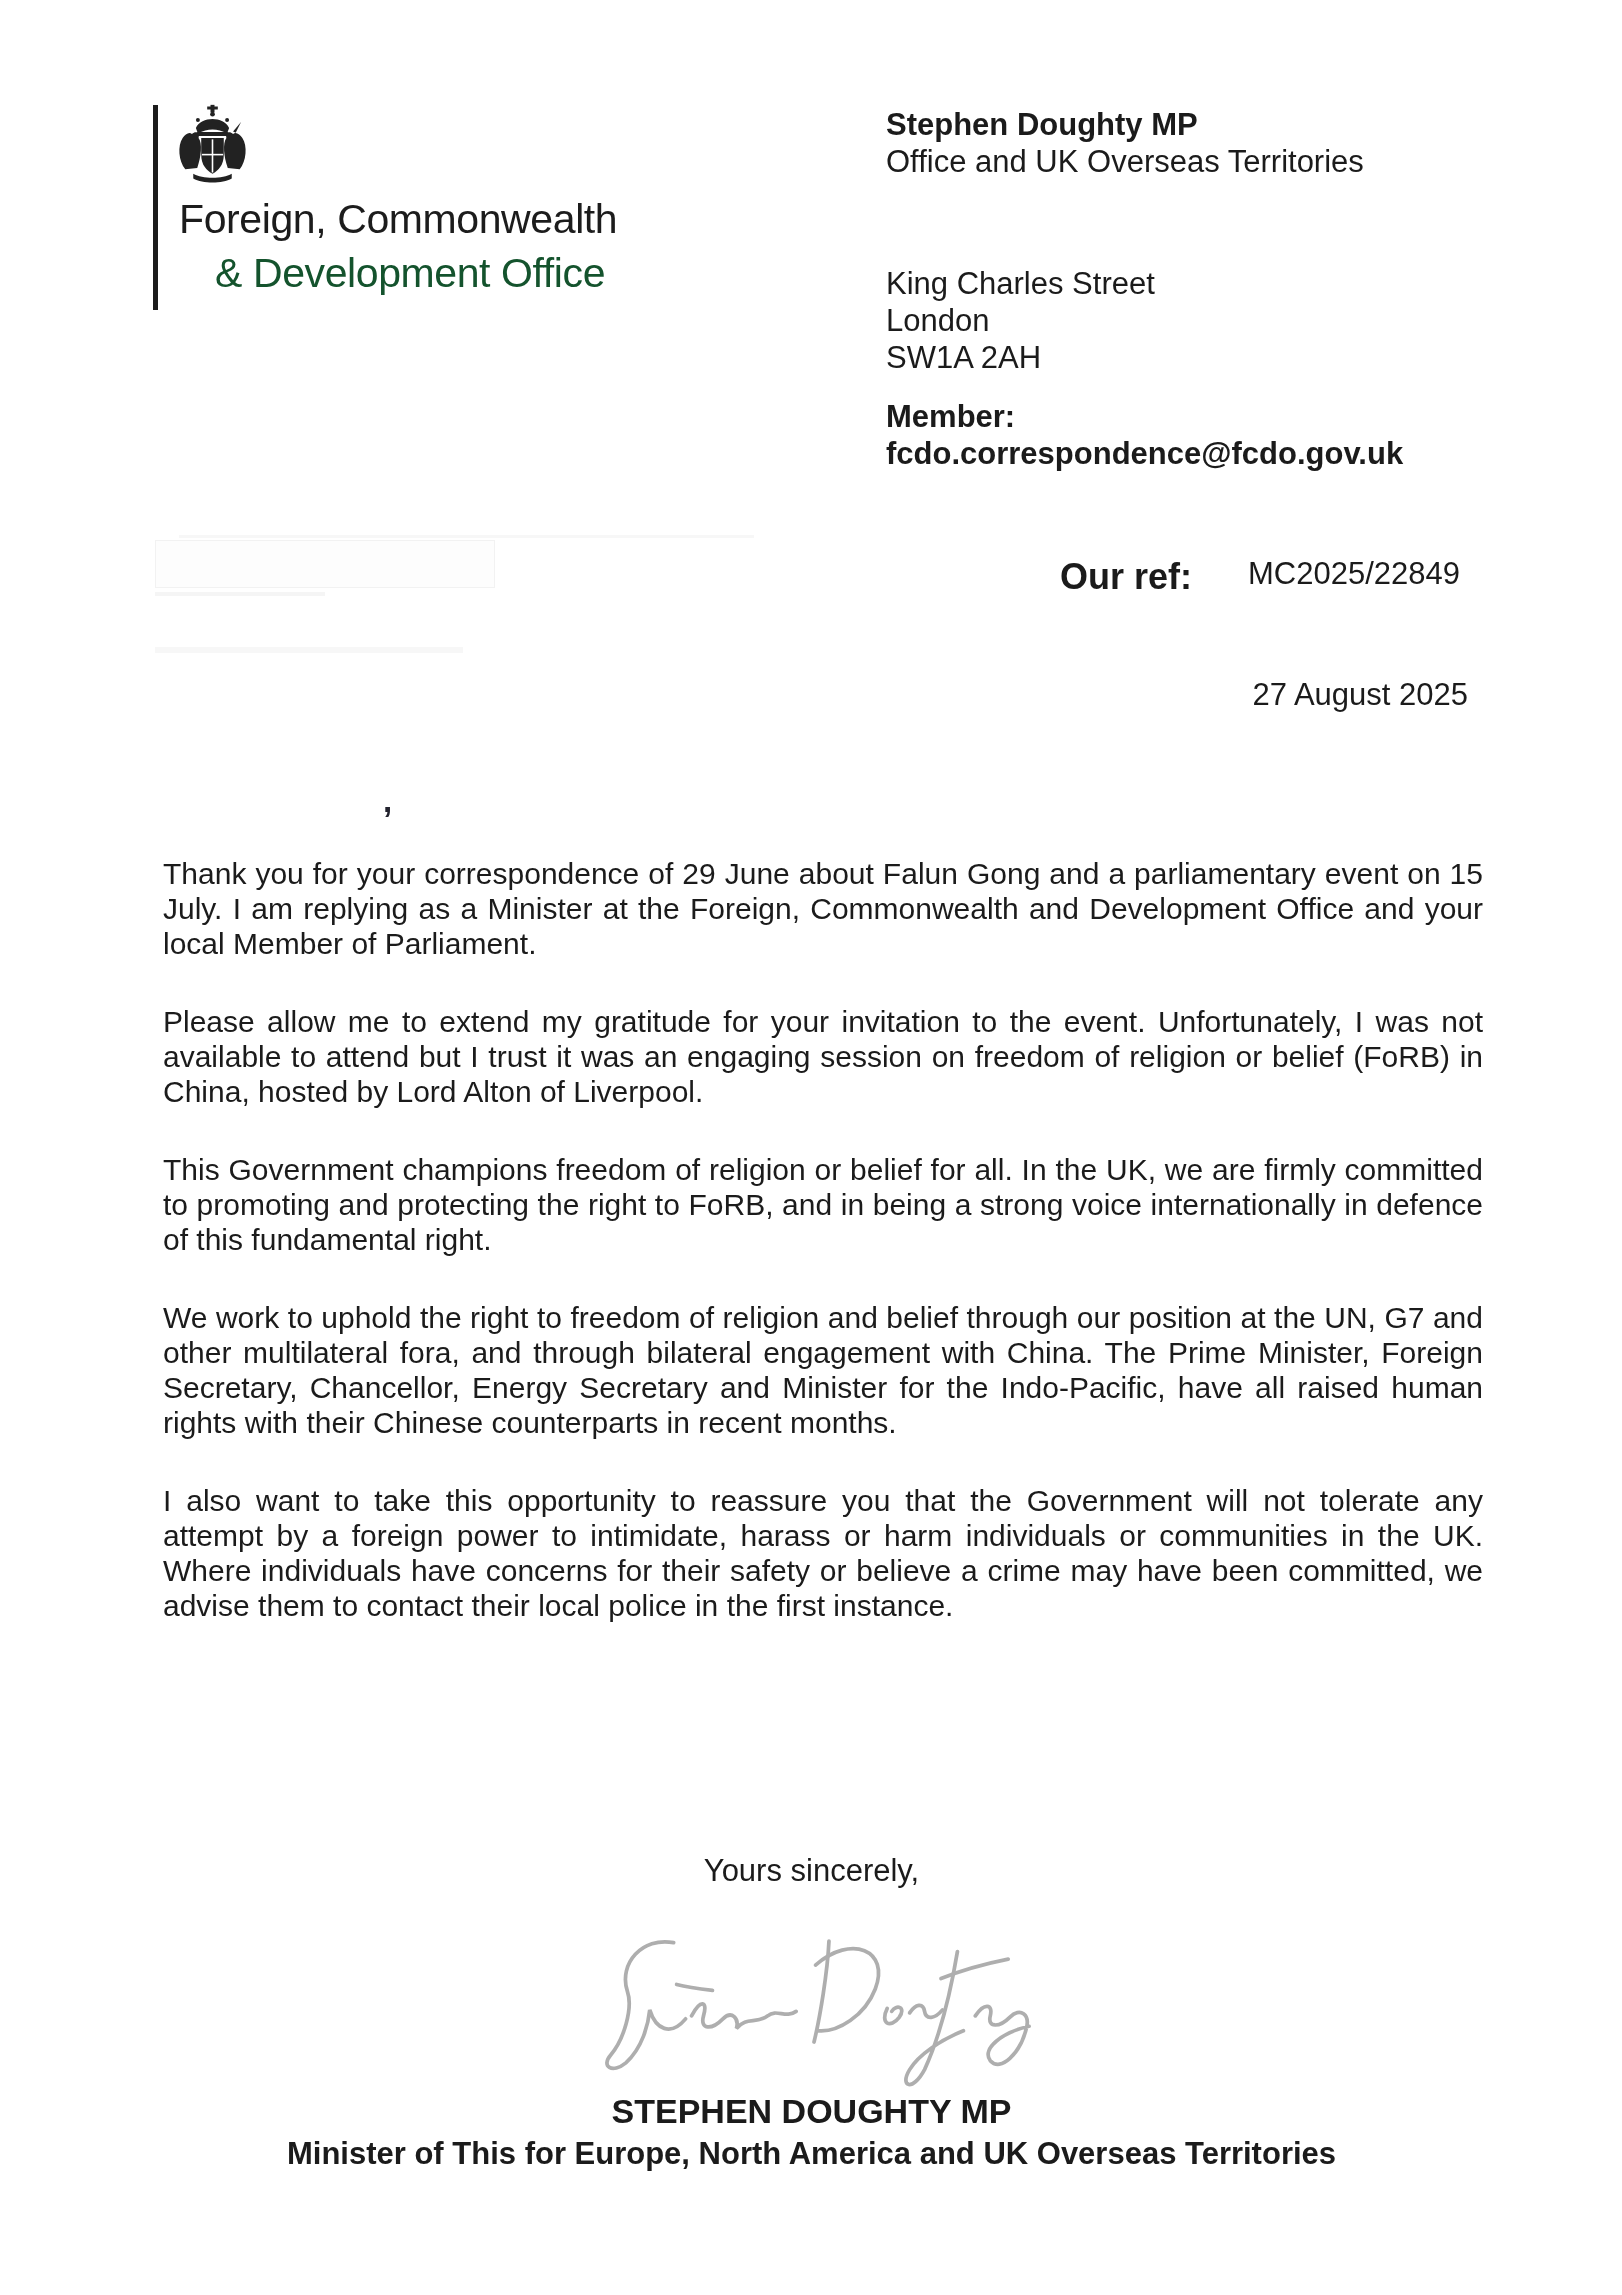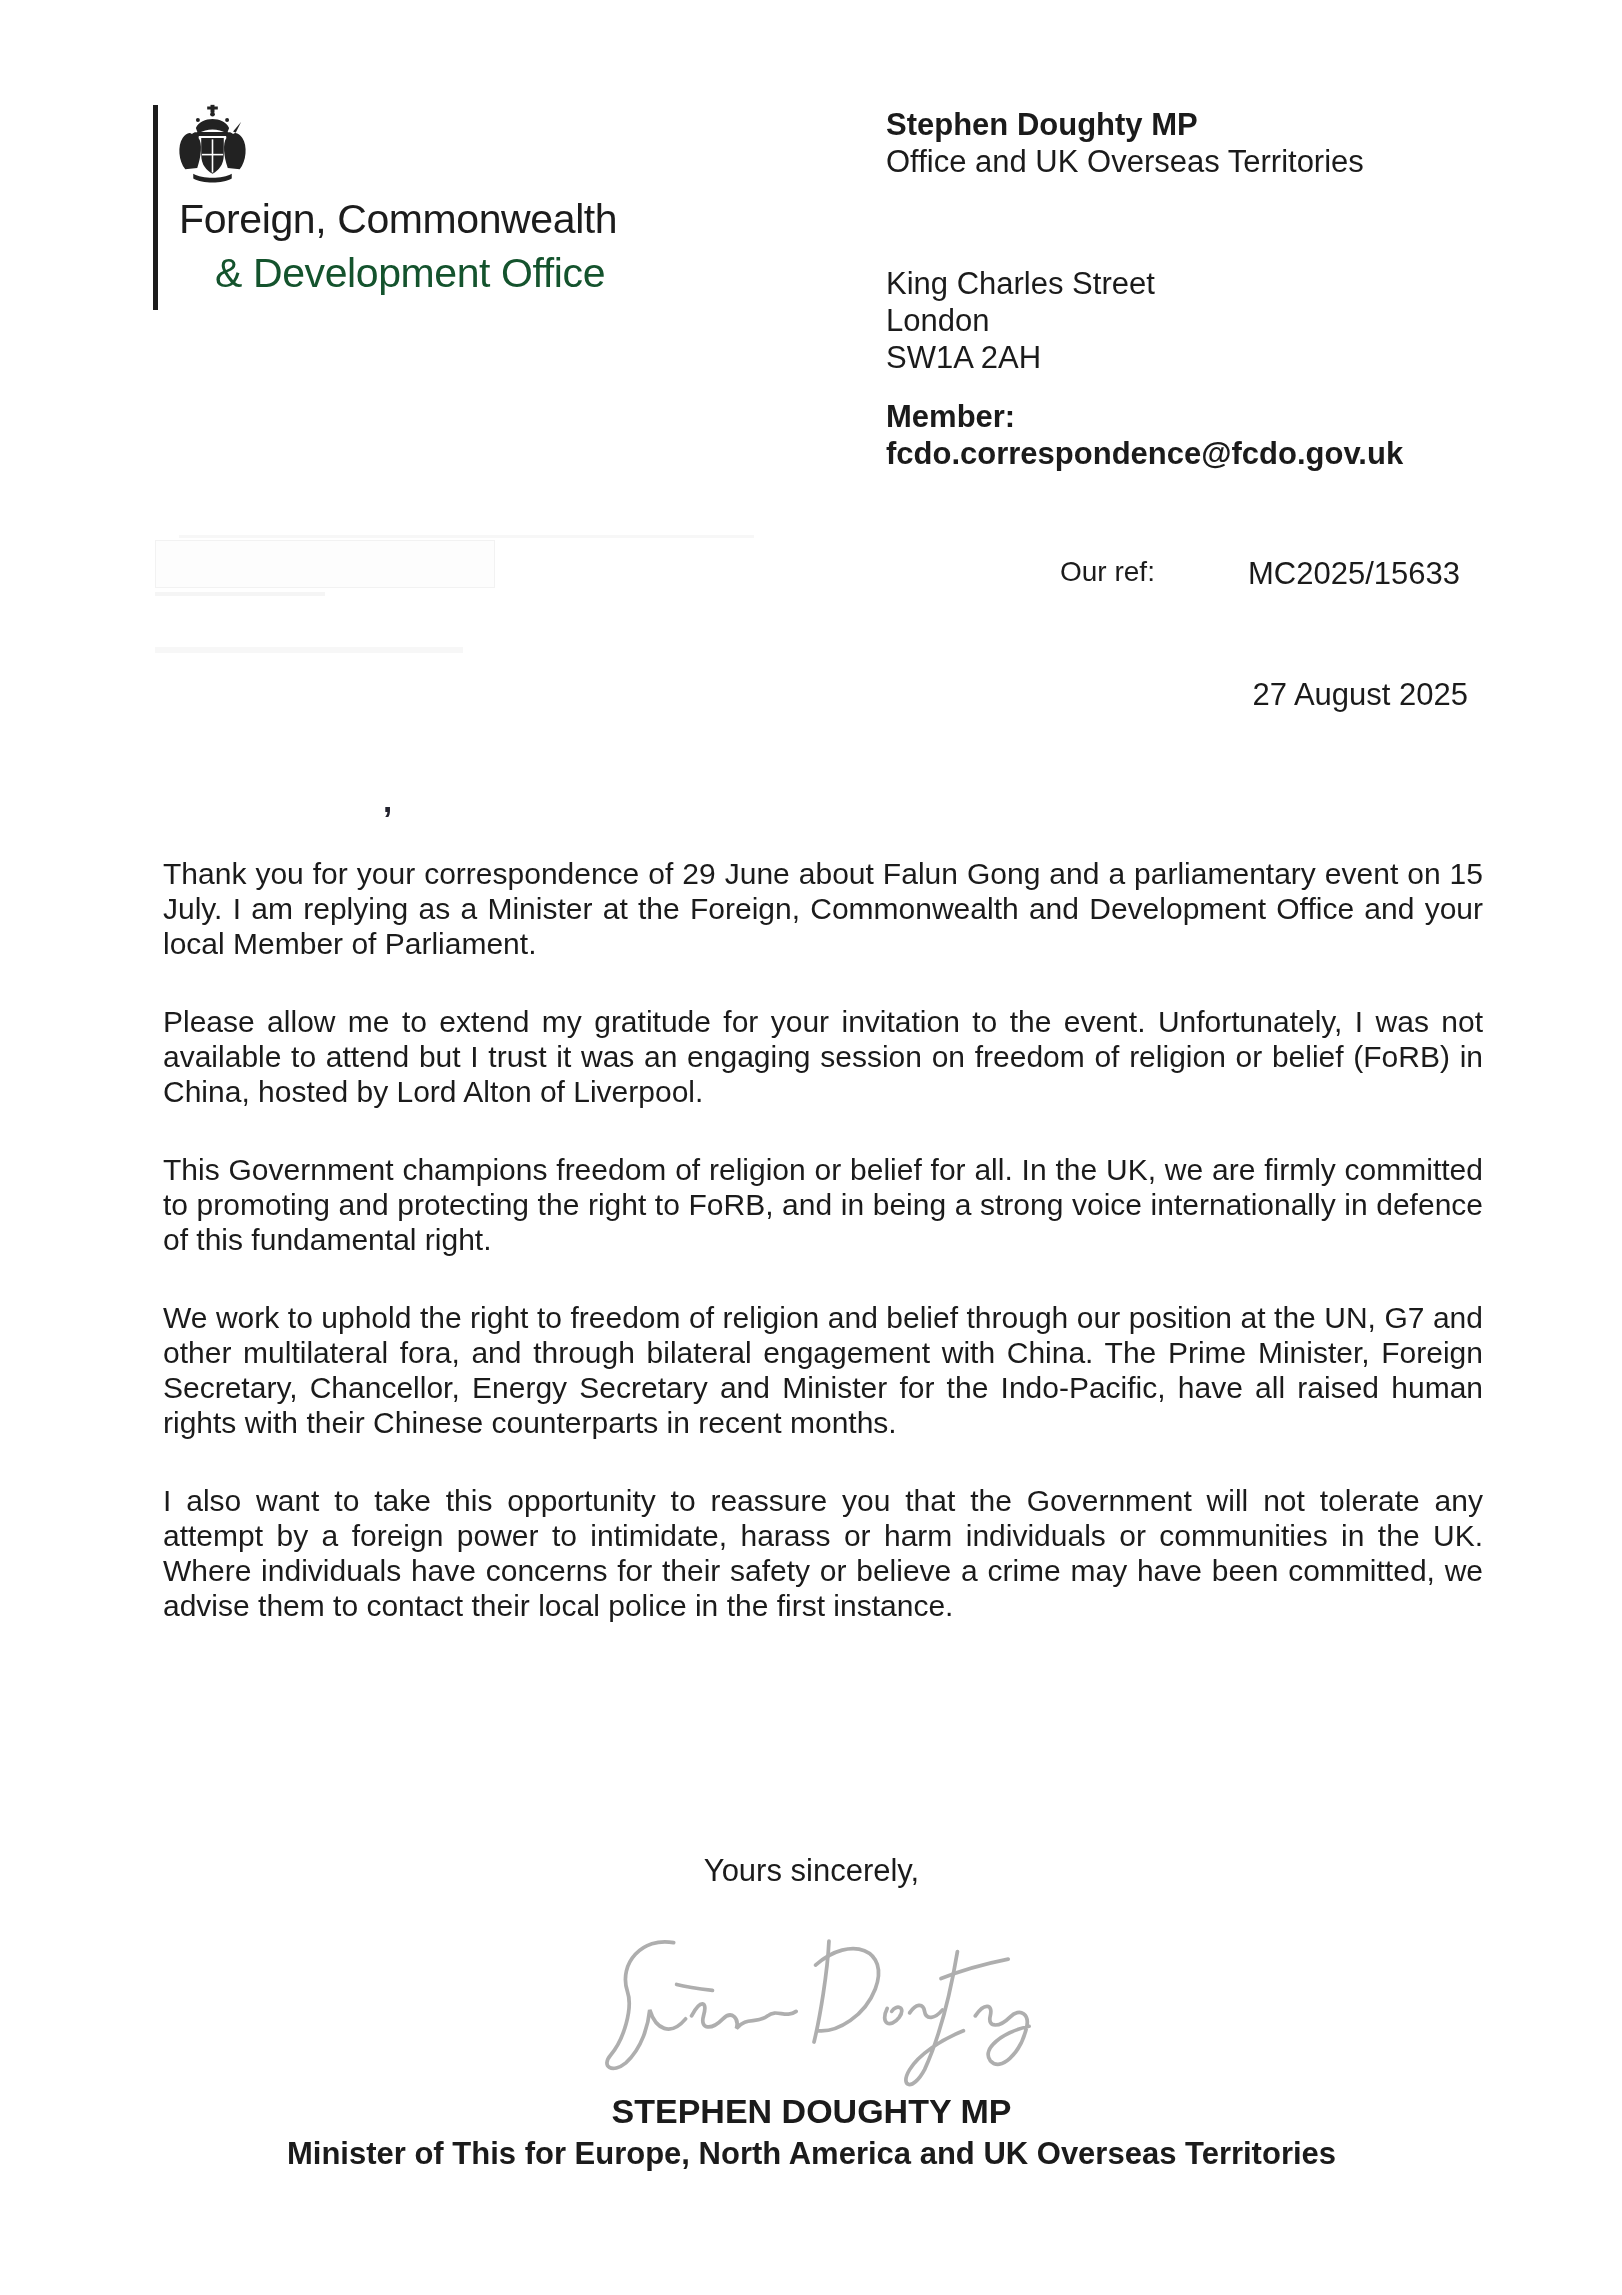--- a/index.html
+++ b/index.html
@@ -65,21 +65,21 @@
     width: 170px; height: 3.7px;
     background: #f5f5f5;
   }
   .redact-line2 {
     left: 155px; top: 647px;
     width: 308px; height: 6px;
     background: #f7f7f7;
   }
 
   
-  .ref-label { left: 1060px; top: 556px; font-size: 28px; }
+  .ref-label { left: 1060px; top: 556px; font-size: 36px; font-weight: bold; }
   .ref-value { left: 1248px; top: 556px; font-size: 31px; }
   .letter-date { right: 155px; top: 677px; font-size: 31px; text-align: right; }
 
   
   .salutation-comma {
     left: 383px; top: 782px;
     font-size: 33px; font-weight: 700; color: #23232e;
   }
 
   
@@ -158,21 +158,21 @@
   <div>Member:</div>
   <div>fcdo.correspondence@fcdo.gov.uk</div>
 </div>
 
 <div class="abs redact-streak"></div>
 <div class="abs redact-box"></div>
 <div class="abs redact-line1"></div>
 <div class="abs redact-line2"></div>
 
 <div class="abs ref-label">Our ref:</div>
-<div class="abs ref-value">MC2025/15633</div>
+<div class="abs ref-value">MC2025/22849</div>
 <div class="abs letter-date">27 August 2025</div>
 
 <div class="abs salutation-comma">,</div>
 
 <div class="abs body-text">
   <p>Thank you for your correspondence of 29 June about Falun Gong and a parliamentary event on 15 July. I am replying as a Minister at the Foreign, Commonwealth and Development Office and your local Member of Parliament.</p>
   <p>Please allow me to extend my gratitude for your invitation to the event. Unfortunately, I was not available to attend but I trust it was an engaging session on freedom of religion or belief (FoRB) in China, hosted by Lord Alton of Liverpool.</p>
   <p>This Government champions freedom of religion or belief for all. In the UK, we are firmly committed to promoting and protecting the right to FoRB, and in being a strong voice internationally in defence of this fundamental right.</p>
   <p>We work to uphold the right to freedom of religion and belief through our position at the UN, G7 and other multilateral fora, and through bilateral engagement with China. The Prime Minister, Foreign Secretary, Chancellor, Energy Secretary and Minister for the Indo-Pacific, have all raised human rights with their Chinese counterparts in recent months.</p>
   <p>I also want to take this opportunity to reassure you that the Government will not tolerate any attempt by a foreign power to intimidate, harass or harm individuals or communities in the UK. Where individuals have concerns for their safety or believe a crime may have been committed, we advise them to contact their local police in the first instance.</p>

